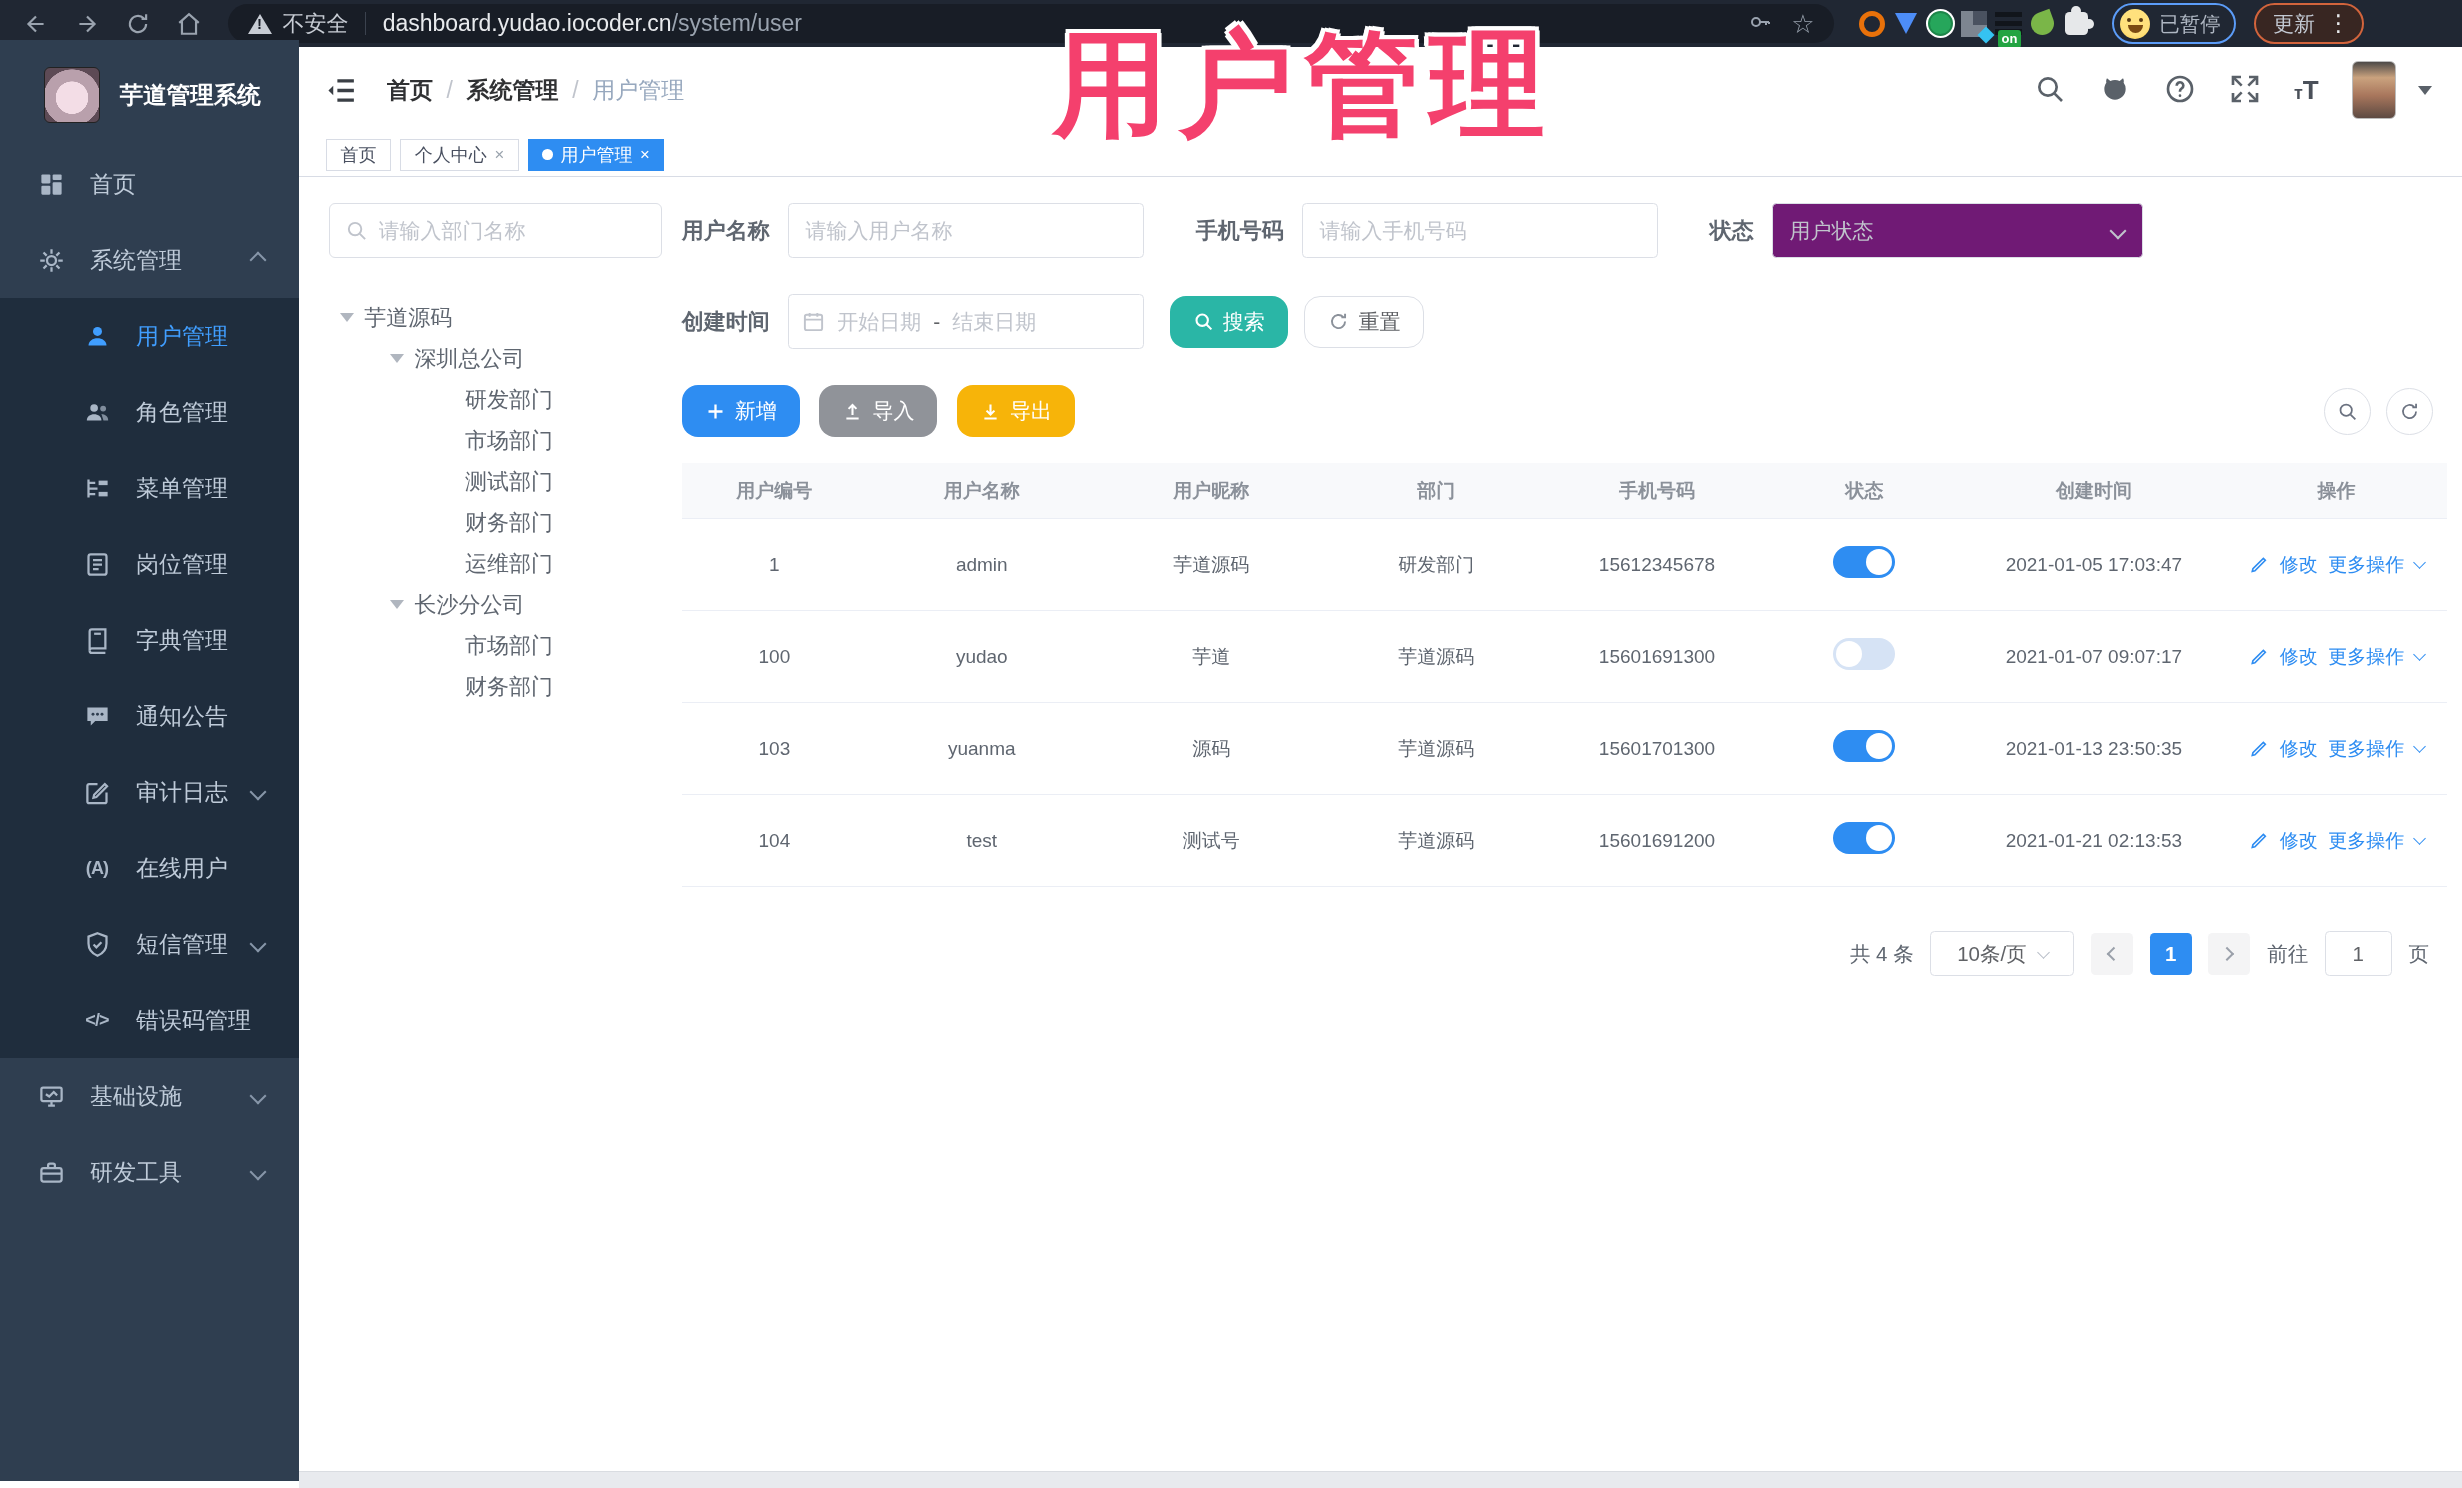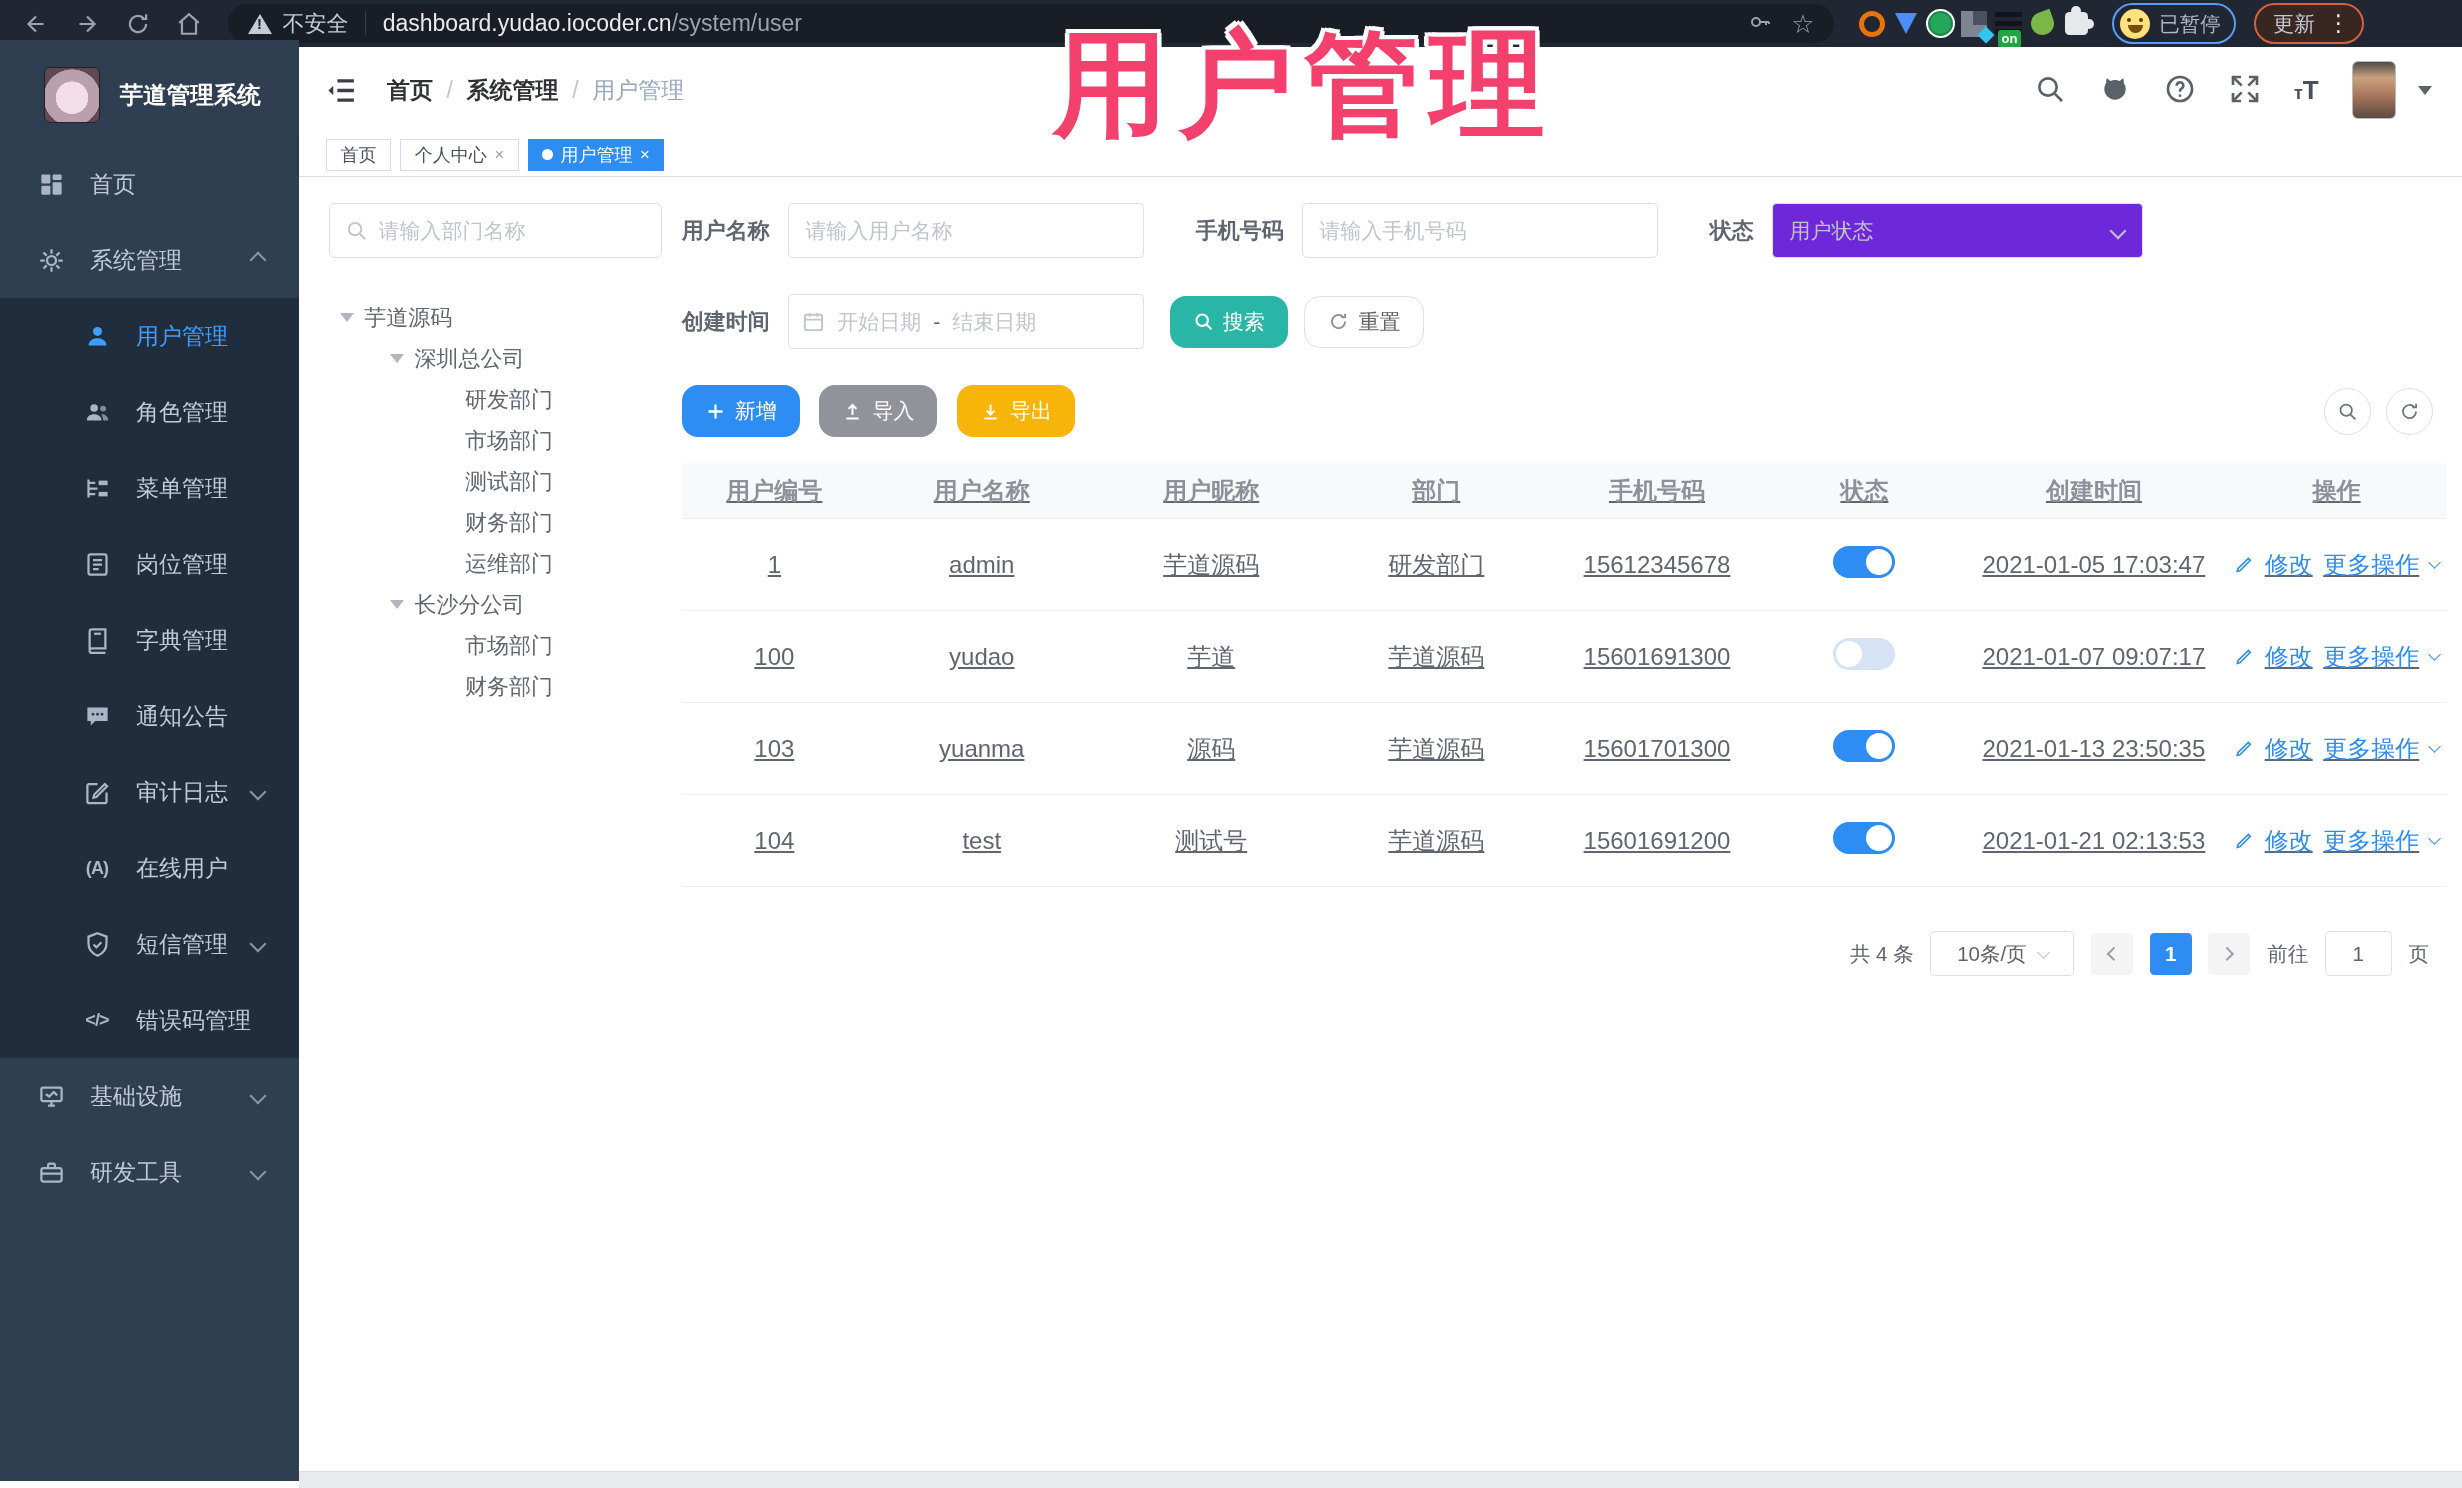--- a/index.html
+++ b/index.html
@@ -97,38 +97,38 @@
   .t-caret { width:0; height:0; border-left:7.6px solid transparent; border-right:7.6px solid transparent; border-top:9px solid #b0b6bf; margin-right:10.6px; }
   .d0 { padding-left:10.6px; } .d1 { padding-left:61px; } .d2 { padding-left:136px; }
 
   .main-panel { flex:1; padding-left:19.7px; position:relative; }
   .f-row { display:flex; align-items:center; margin-bottom:36px; }
   .f-group { display:flex; align-items:center; margin-right:52px; }
   .f-label { font-size:22px; font-weight:700; color:#5f6670; margin-right:18px; white-space:nowrap; }
   .inp { height:55px; border:0.8px solid #dcdfe6; border-radius:4.5px; font-size:21px; color:#606266; padding:0 16.7px; background:#fff; }
   .inp::placeholder { color:#c0c4cc; }
   .w470 { width:356px; }
-  .sel { width:371px; height:55px; border:0.8px solid #dcdfe6; border-radius:4.5px; display:flex; align-items:center; padding:0 16.7px; color:#c0c4cc; font-size:21px; position:relative; background:#6d28d9; cursor:pointer; }
+  .sel { width:371px; height:55px; border:0.8px solid #dcdfe6; border-radius:4.5px; display:flex; align-items:center; padding:0 16.7px; color:#c0c4cc; font-size:21px; position:relative; background:#701a75; cursor:pointer; }
   .sel .chev { position:absolute; right:18px; border-color:#c0c4cc; }
   .daterange { width:356px; height:55px; border:0.8px solid #dcdfe6; border-radius:4.5px; display:flex; align-items:center; padding:0 13.6px; gap:12px; color:#c0c4cc; font-size:21px; background:#fff; }
   .cal-ico svg { width:23px; height:23px; color:#c0c4cc; display:block; }
   .btn { height:52px; border-radius:16px; border:none; display:inline-flex; align-items:center; justify-content:center; gap:9px; font-size:21px; cursor:pointer; padding:0 23px; }
   .btn svg { width:21px; height:21px; }
   .btn-search { background:#2ab6a6; color:#fff; margin-left:26px; }
   .btn-reset { background:#fff; color:#606266; border:0.8px solid #dcdfe6; margin-left:16.7px; }
   .btn-add { background:#2e8df2; color:#fff; }
   .btn-import { background:#909399; color:#fff; margin-left:19.7px; }
   .btn-export { background:#f7b409; color:#fff; margin-left:19.7px; }
   .tools-row { display:flex; align-items:center; margin:10.6px 0 26px; }
   .mini-circles { margin-left:auto; display:flex; gap:15px; padding-right:13.6px; }
   .mini-btn { width:47px; height:47px; border-radius:50%; border:0.8px solid #dcdfe6; background:#fff; display:flex; align-items:center; justify-content:center; color:#6b7280; cursor:pointer; }
   .mini-btn svg { width:21px; height:21px; }
 
   
-  .table { width:100%; font-size:24px; color:#5f6670;text-decoration:underline; }
+  .table { width:100%; font-size:19px; color:#5f6670; }
   .t-head, .t-body-row { display:grid; grid-template-columns:10.5% 13% 13% 12.5% 12.5% 11% 15% 12.5%; align-items:center; }
   .t-head { height:56px; background:#f8f9fb; color:#8b919a; font-weight:700; border-bottom:0.8px solid #ebeef5; }
   .t-head > div, .t-body-row > div { text-align:center; }
   .t-body-row { height:92px; border-bottom:0.8px solid #ebeef5; background:#fff; }
   .switch { width:62px; height:32px; border-radius:16px; background:#2e8df2; position:relative; display:inline-block; cursor:pointer; }
   .switch::after { content:""; position:absolute; top:3px; right:3px; width:26px; height:26px; background:#fff; border-radius:50%; }
   .switch.off { background:#d6e3f5; }
   .switch.off::after { right:auto; left:3px; }
   .act-cell { color:#2e8df2; display:flex; align-items:center; justify-content:center; gap:10.6px; white-space:nowrap; cursor:pointer; }
   .act-cell svg { width:19.7px; height:19.7px; }

